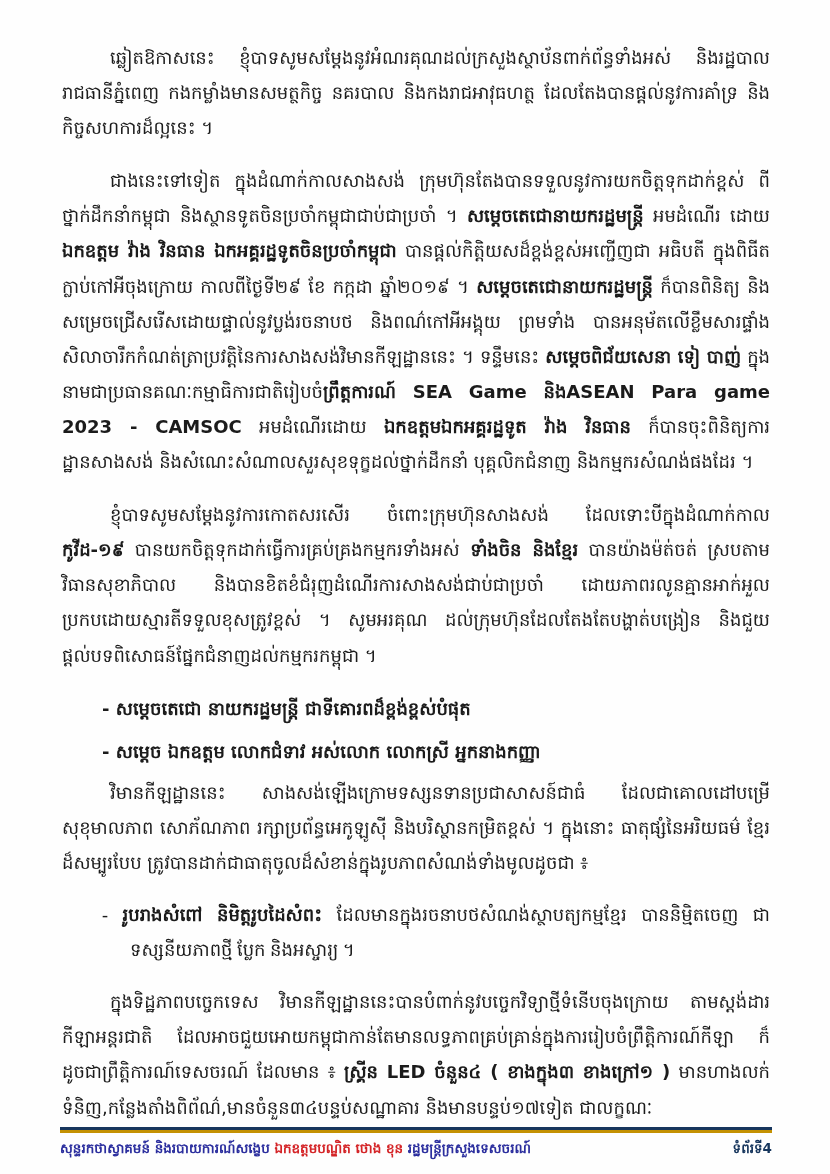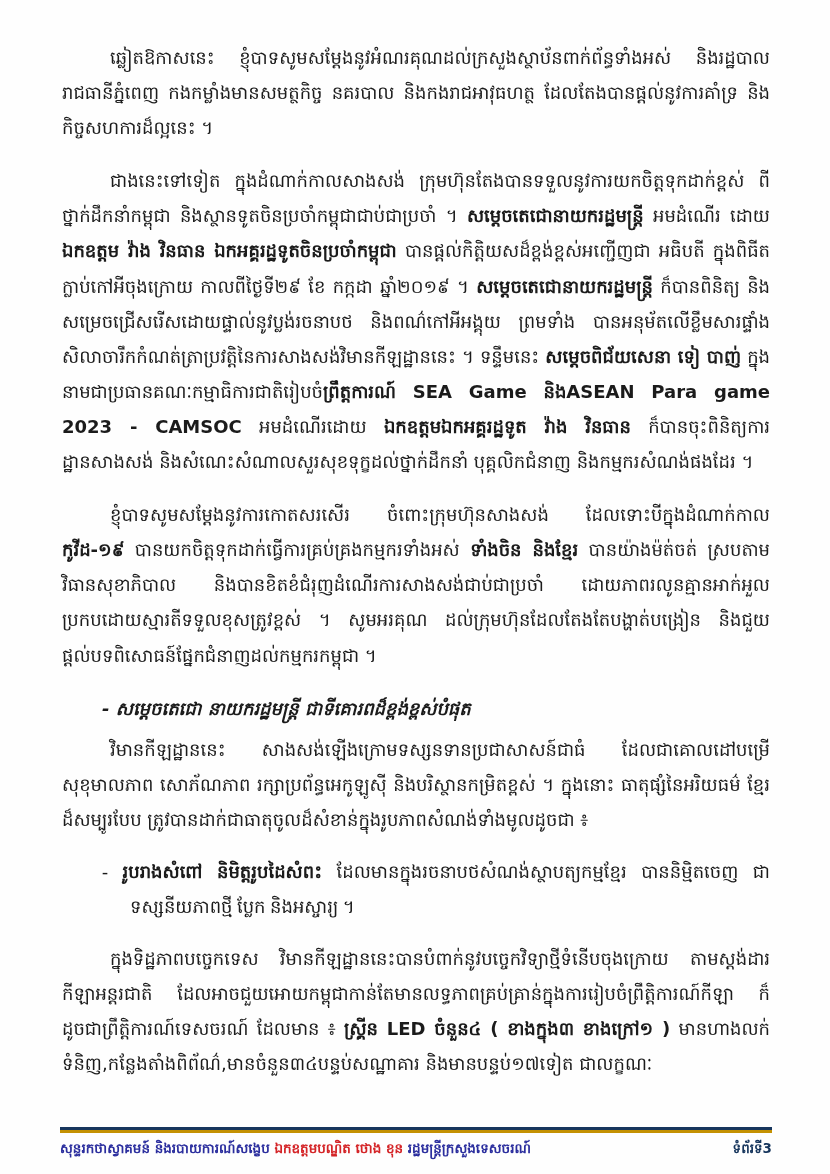--- a/index.html
+++ b/index.html
@@ -20,21 +20,20 @@
     line-height:1.95;
   }
   .block{margin:0 0 18px 0;}
   .p{
     text-align:justify;
     text-indent:48px;
   }
   .salute{
     margin:8px 0 6px 40px;
     font-weight:700;
-    font-style:italic;
     text-indent:0;
   }
   .bullet{
     margin-left:40px;
     padding-left:28px;
     text-indent:-28px;
     text-align:justify;
     margin-bottom:16px;
     font-family:Liberation Serif, serif;
   }
@@ -64,26 +63,27 @@
 </head>
 <body>
 
 <div class="page">
 
   <main class="doc-body">
       <div class="block p"><span>ឆ្លៀតឱកាសនេះ ខ្ញុំបាទសូមសម្តែងនូវអំណរគុណដល់ក្រសួងស្ថាប័នពាក់ព័ន្ធទាំងអស់ និងរដ្ឋបាល រាជធានីភ្នំពេញ កងកម្លាំងមានសមត្ថកិច្ច នគរបាល និងកងរាជអាវុធហត្ថ ដែលតែងបានផ្តល់នូវការគាំទ្រ និងកិច្ចសហការដ៏ល្អនេះ ។</span></div>
       <div class="block p"><span>ជាងនេះទៅទៀត ក្នុងដំណាក់កាលសាងសង់ ក្រុមហ៊ុនតែងបានទទួលនូវការយកចិត្តទុកដាក់ខ្ពស់ ពីថ្នាក់ដឹកនាំកម្ពុជា និងស្ថានទូតចិនប្រចាំកម្ពុជាជាប់ជាប្រចាំ ។ </span><span class="bold">សម្តេចតេជោនាយករដ្ឋមន្ត្រី</span><span> អមដំណើរ ដោយ </span><span class="bold">ឯកឧត្តម វ៉ាង វិនធាន ឯកអគ្គរដ្ឋទូតចិនប្រចាំកម្ពុជា</span><span> បានផ្តល់កិត្តិយសដ៏ខ្ពង់ខ្ពស់អញ្ជើញជា អធិបតី ក្នុងពិធីតក្លាប់កៅអីចុងក្រោយ កាលពីថ្ងៃទី២៩ ខែ កក្កដា ឆ្នាំ២០១៩ ។ </span><span class="bold">សម្តេចតេជោនាយករដ្ឋមន្ត្រី</span><span> ក៏បានពិនិត្យ និងសម្រេចជ្រើសរើសដោយផ្ទាល់នូវប្លង់រចនាបថ និងពណ៌កៅអីអង្គុយ ព្រមទាំង បានអនុម័តលើខ្លឹមសារផ្ទាំងសិលាចារឹកកំណត់ត្រាប្រវត្តិនៃការសាងសង់វិមានកីឡដ្ឋាននេះ ។ ទន្ទឹមនេះ </span><span class="bold">សម្តេចពិជ័យសេនា ទៀ បាញ់</span><span> ក្នុងនាមជាប្រធានគណៈកម្មាធិការជាតិរៀបចំ</span><span class="bold">ព្រឹត្តការណ៍ SEA Game និងASEAN Para game 2023 - CAMSOC</span><span> អមដំណើរដោយ </span><span class="bold">ឯកឧត្តមឯកអគ្គរដ្ឋទូត វ៉ាង វិនធាន</span><span> ក៏បានចុះពិនិត្យការដ្ឋានសាងសង់ និងសំណេះសំណាលសួរសុខទុក្ខដល់ថ្នាក់ដឹកនាំ បុគ្គលិកជំនាញ និងកម្មករសំណង់ផងដែរ ។</span></div>
       <div class="block p"><span>ខ្ញុំបាទសូមសម្តែងនូវការកោតសរសើរ ចំពោះក្រុមហ៊ុនសាងសង់ ដែលទោះបីក្នុងដំណាក់កាល </span><span class="bold">កូវីដ-១៩</span><span> បានយកចិត្តទុកដាក់ធ្វើការគ្រប់គ្រងកម្មករទាំងអស់ </span><span class="bold">ទាំងចិន និងខ្មែរ</span><span> បានយ៉ាងម៉ត់ចត់ ស្របតាមវិធានសុខាភិបាល និងបានខិតខំជំរុញដំណើរការសាងសង់ជាប់ជាប្រចាំ ដោយភាពរលូនគ្មានអាក់អួល ប្រកបដោយស្មារតីទទួលខុសត្រូវខ្ពស់ ។ សូមអរគុណ ដល់ក្រុមហ៊ុនដែលតែងតែបង្ហាត់បង្រៀន និងជួយផ្តល់បទពិសោធន៍ផ្នែកជំនាញដល់កម្មករកម្ពុជា ។</span></div>
       <div class="block salute"><span>- សម្តេចតេជោ នាយករដ្ឋមន្ត្រី ជាទីគោរពដ៏ខ្ពង់ខ្ពស់បំផុត</span></div>
+      <div class="block salute"><span>- សម្តេច ឯកឧត្តម លោកជំទាវ អស់លោក លោកស្រី អ្នកនាងកញ្ញា</span></div>
       <div class="block p"><span>វិមានកីឡដ្ឋាននេះ សាងសង់ឡើងក្រោមទស្សនទានប្រជាសាសន៍ជាធំ ដែលជាគោលដៅបម្រើ សុខុមាលភាព សោភ័ណភាព រក្សាប្រព័ន្ធអេកូឡូស៊ី និងបរិស្ថានកម្រិតខ្ពស់ ។ ក្នុងនោះ ធាតុផ្សំនៃអរិយធម៌ ខ្មែរដ៏សម្បូរបែប ត្រូវបានដាក់ជាធាតុចូលដ៏សំខាន់ក្នុងរូបភាពសំណង់ទាំងមូលដូចជា ៖</span></div>
       <div class="block bullet"><span>- </span><span class="bold">រូបរាងសំពៅ និមិត្តរូបដៃសំពះ</span><span> ដែលមានក្នុងរចនាបថសំណង់ស្ថាបត្យកម្មខ្មែរ បាននិម្មិតចេញ ជាទស្សនីយភាពថ្មី ប្លែក និងអស្ចារ្យ ។</span></div>
       <div class="block p"><span>ក្នុងទិដ្ឋភាពបច្ចេកទេស វិមានកីឡដ្ឋាននេះបានបំពាក់នូវបច្ចេកវិទ្យាថ្មីទំនើបចុងក្រោយ តាមស្តង់ដារកីឡាអន្តរជាតិ ដែលអាចជួយអោយកម្ពុជាកាន់តែមានលទ្ធភាពគ្រប់គ្រាន់ក្នុងការរៀបចំព្រឹត្តិការណ៍កីឡា ក៏ដូចជាព្រឹត្តិការណ៍ទេសចរណ៍ ដែលមាន ៖ </span><span class="bold">ស្គ្រីន LED ចំនួន៤ ( ខាងក្នុង៣ ខាងក្រៅ១ )</span><span> មានហាងលក់ទំនិញ,កន្លែងតាំងពិព័ណ៌,មានចំនួន៣៤បន្ទប់សណ្ឋាគារ និងមានបន្ទប់១៧ទៀត ជាលក្ខណៈ </span></div>
     </main>
 
   <footer class="footer">
     <div class="footer-rule"></div>
     <div class="footer-row">
       <div class="footer-left"><span class="f-blue">សុន្ទរកថាស្វាគមន៍ និងរបាយការណ៍សង្ខេប </span><span class="f-red">ឯកឧត្តមបណ្ឌិត ថោង ខុន </span><span class="f-blue">រដ្ឋមន្ត្រីក្រសួងទេសចរណ៍</span></div>
-      <div class="f-page">ទំព័រទី3</div>
+      <div class="f-page">ទំព័រទី4</div>
     </div>
   </footer>
 
 </div>
 
 </body></html>

